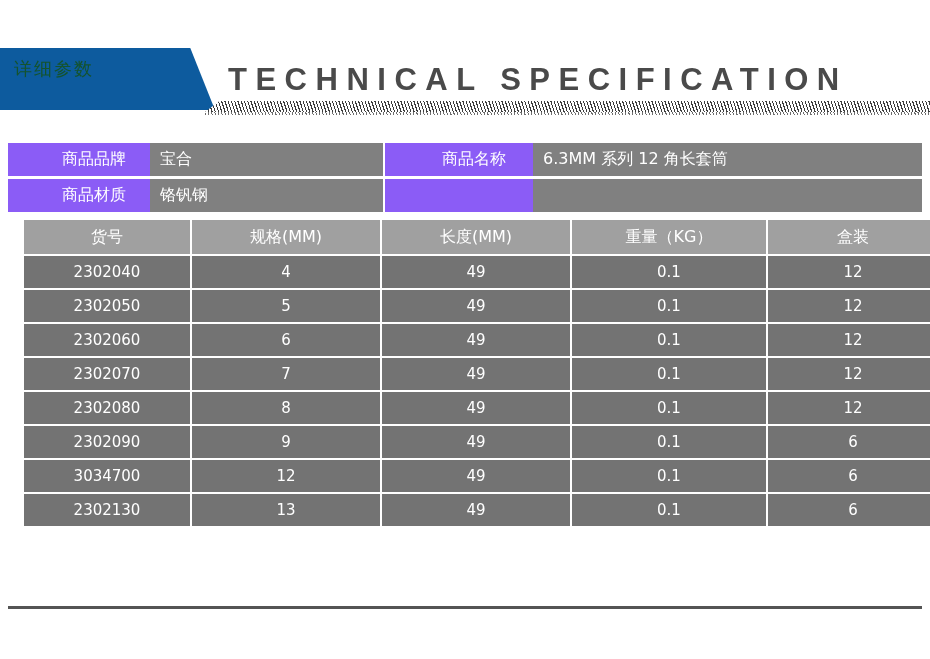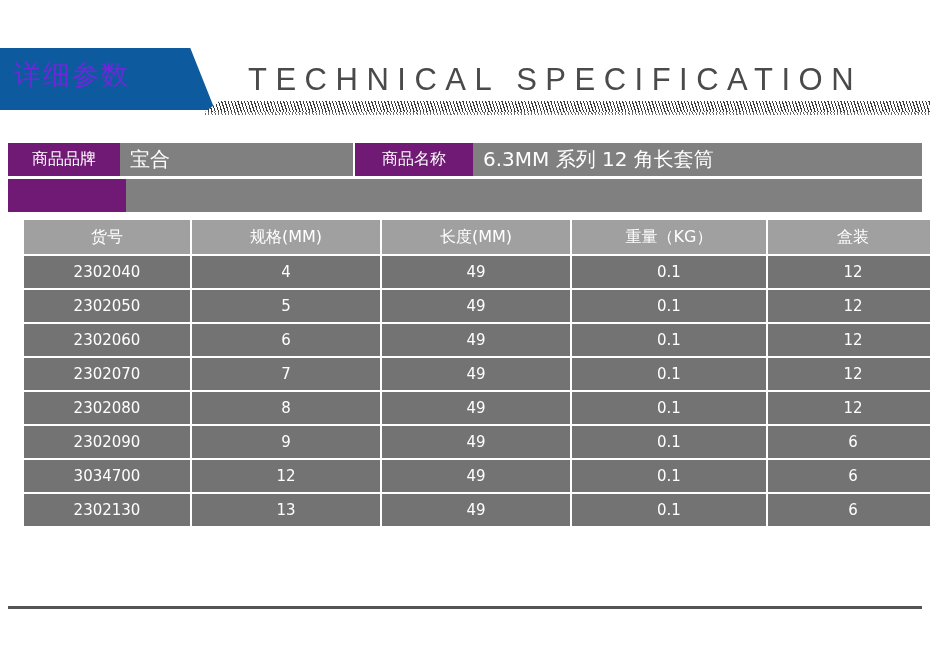--- a/index.html
+++ b/index.html
@@ -29,23 +29,23 @@
     width: 215px;
     height: 62px;
     background: #0d5b9e;
     -webkit-clip-path: polygon(0 0, 88.5% 0, 100% 100%, 0 100%);
     clip-path: polygon(0 0, 88.5% 0, 100% 100%, 0 100%);
   }
   .banner-title {
     position: absolute;
     left: 14px;
     top: 57px;
-    font-size: 27px;
+    font-size: 18px;
     letter-spacing: 2px;
-    color: #6d28d9;
+    color: #14532d;
     font-family: Liberation Serif, serif;
     font-weight: normal;
     white-space: nowrap;
   }
   .hatch-band {
     position: absolute;
     left: 205px;
     top: 101px;
     width: 725px;
     height: 11px;
@@ -68,53 +68,53 @@
         #ffffff 1px, #ffffff 3.2px);
   }
   .header-en {
     position: absolute;
     left: 228px;
     top: 62px;
     font-size: 31px;
     letter-spacing: 8.5px;
     color: #4a4a4a;
     font-family: "Liberation Sans", sans-serif;
-    font-weight: 400;
+    font-weight: 700;
     white-space: nowrap;
-    margin-left: 20px;
   }
 
   
   .info-block {
     position: absolute;
     left: 8px;
     top: 143px;
     width: 914px;
   }
   .info-row {
     display: flex;
     height: 33px;
     margin-bottom: 3px;
   }
   .info-label {
     width: 112px;
     flex: 0 0 112px;
-    background: #701a75;
+    background: #8b5cf6;
     color: #ffffff;
     font-size: 16px;
     display: flex;
     align-items: center;
     justify-content: center;
     font-family: "DejaVu Sans", "Liberation Sans", sans-serif;
+    padding-left: 30px;
   }
   .info-value {
     flex: 1 1 auto;
     background: #808080;
     color: #ffffff;
-    font-size: 20px;
+    font-size: 16px;
     display: flex;
     align-items: center;
     padding-left: 10px;
     font-family: "DejaVu Sans", "Liberation Sans", sans-serif;
     box-sizing: border-box;
   }
   .info-value.left-val {
     flex: 0 0 233px;
     width: 233px;
     margin-right: 2px;
@@ -183,20 +183,22 @@
 </div>
 
 <div class="info-block">
   <div class="info-row">
     <div class="info-label">商品品牌</div>
     <div class="info-value left-val">宝合</div>
     <div class="info-label right-label">商品名称</div>
     <div class="info-value right-val">6.3MM 系列 12 角长套筒</div>
   </div>
   <div class="info-row">
+    <div class="info-label">商品材质</div>
+    <div class="info-value left-val">铬钒钢</div>
     <div class="info-label right-label"></div>
     <div class="info-value right-val"></div>
   </div>
 </div>
 
 <table class="spec-table">
   <colgroup>
     <col style="width:168px">
     <col style="width:190px">
     <col style="width:190px">

